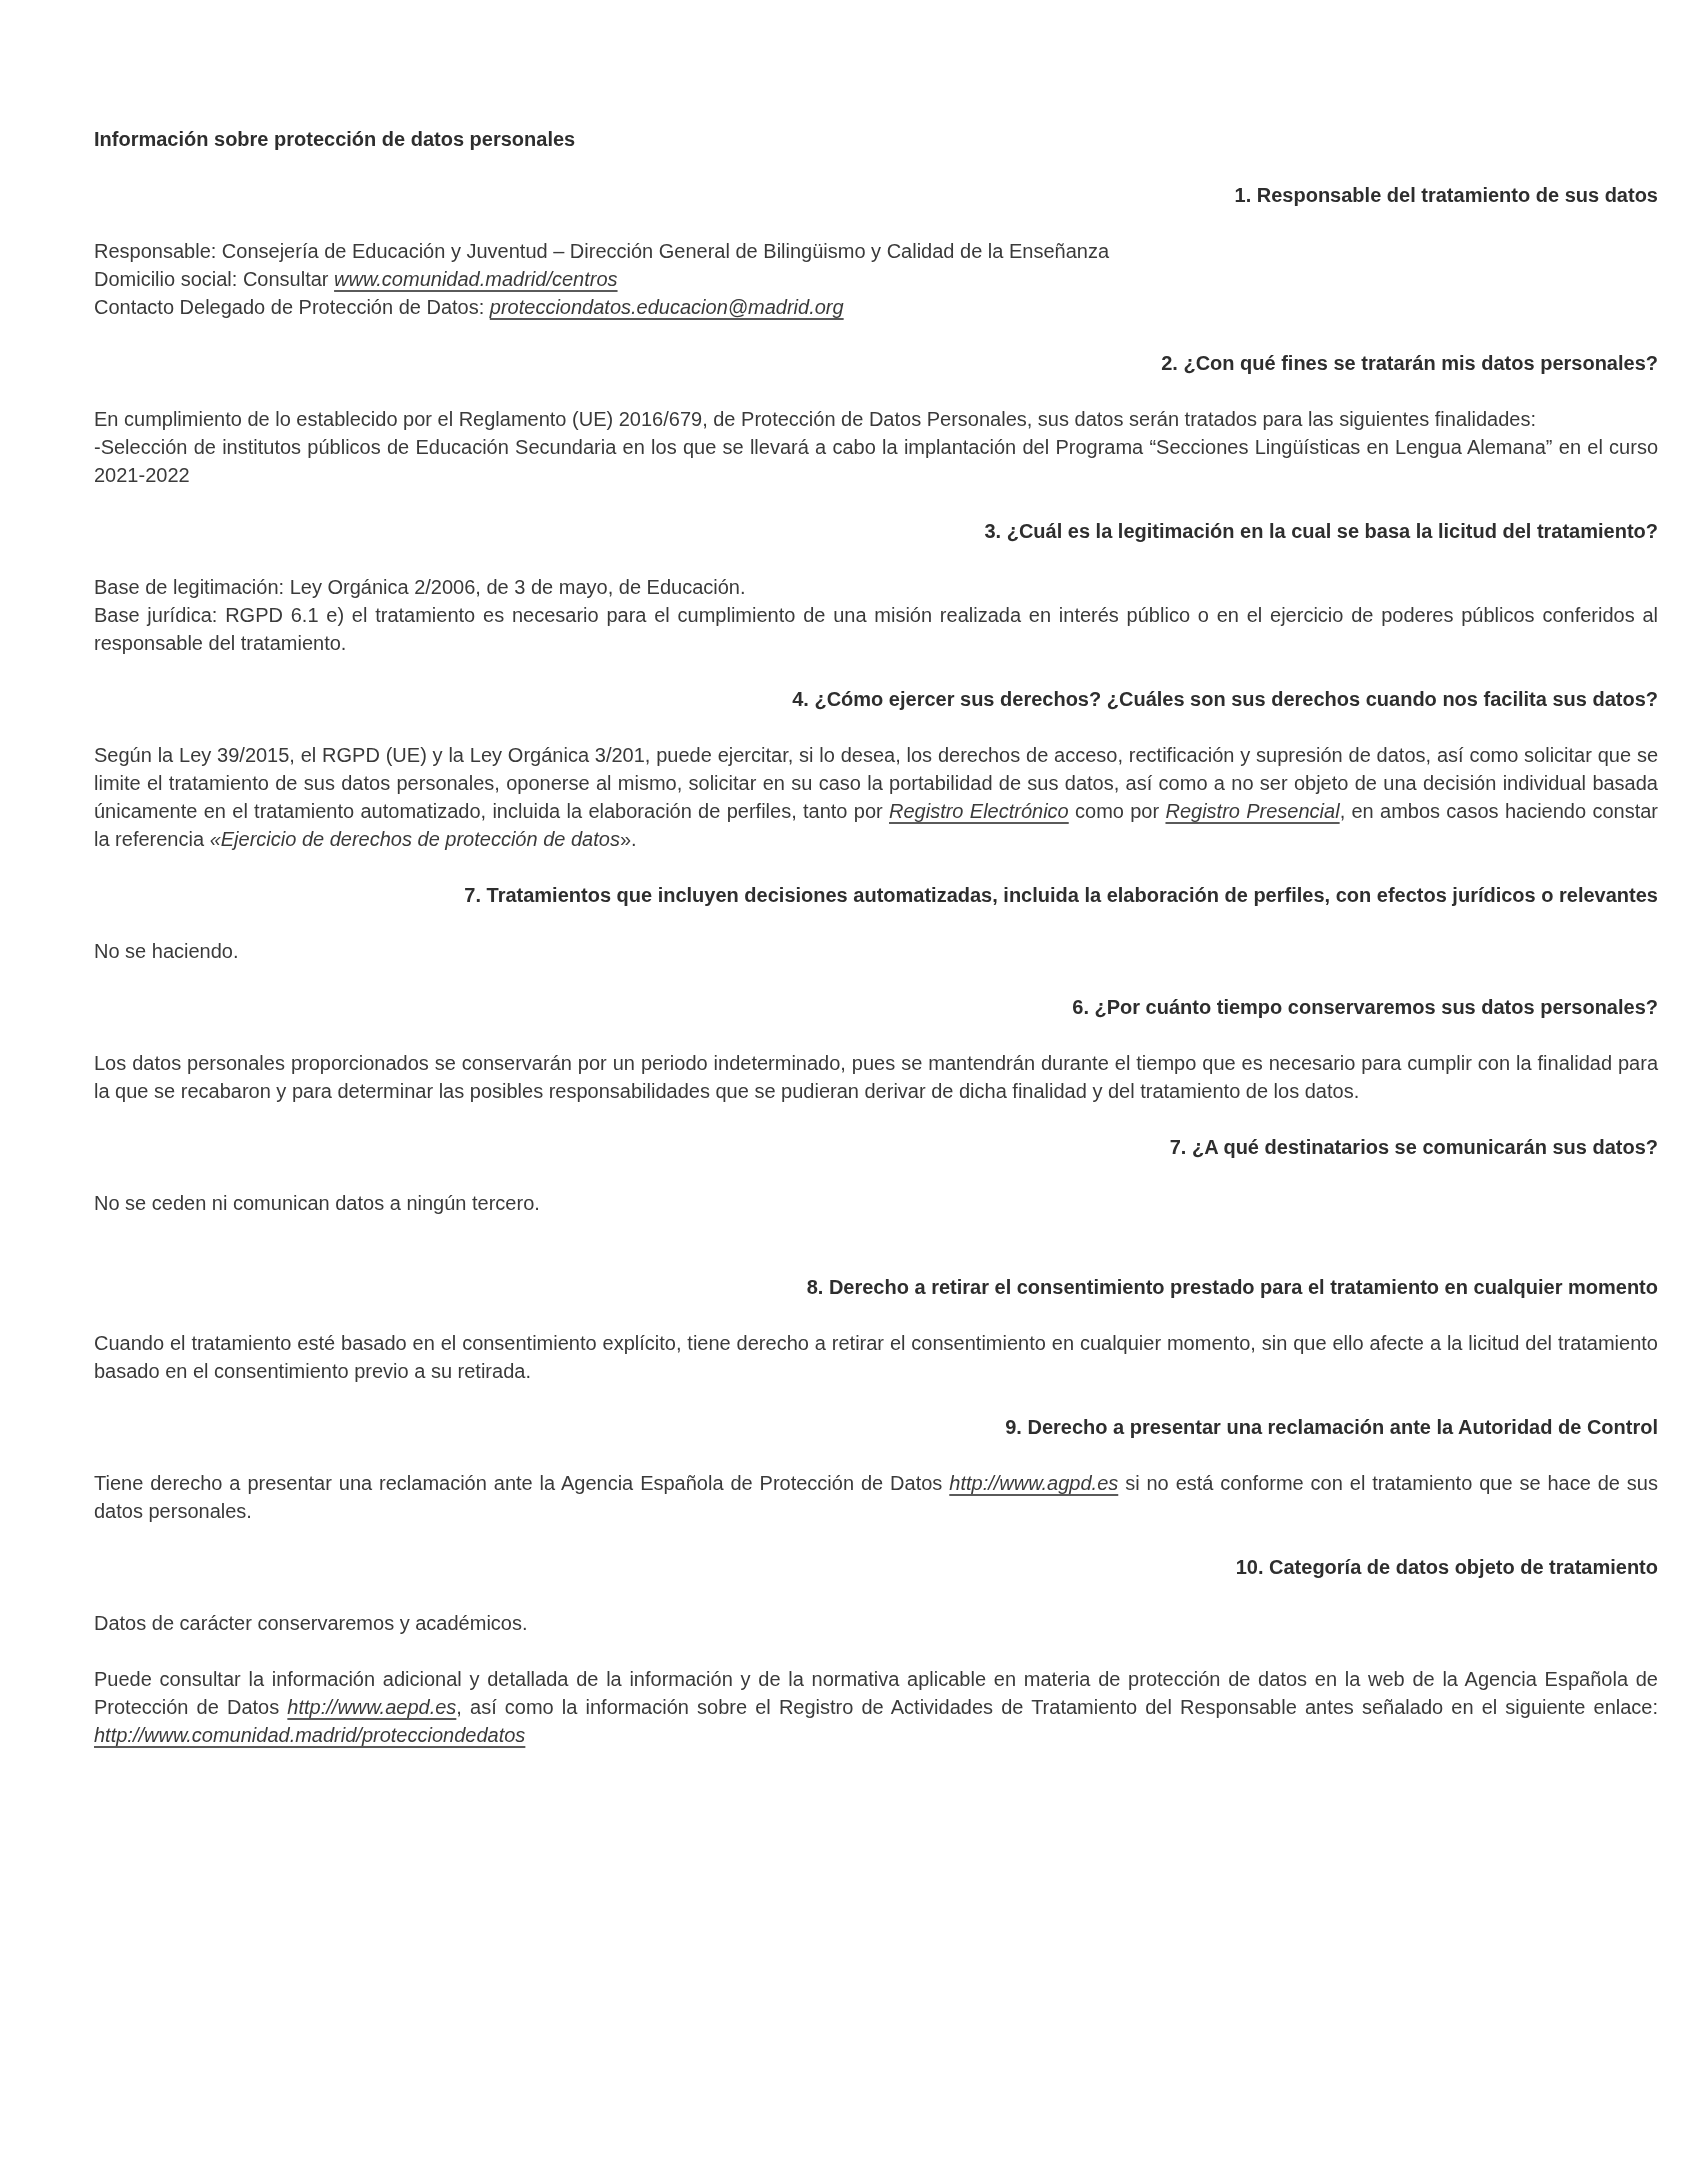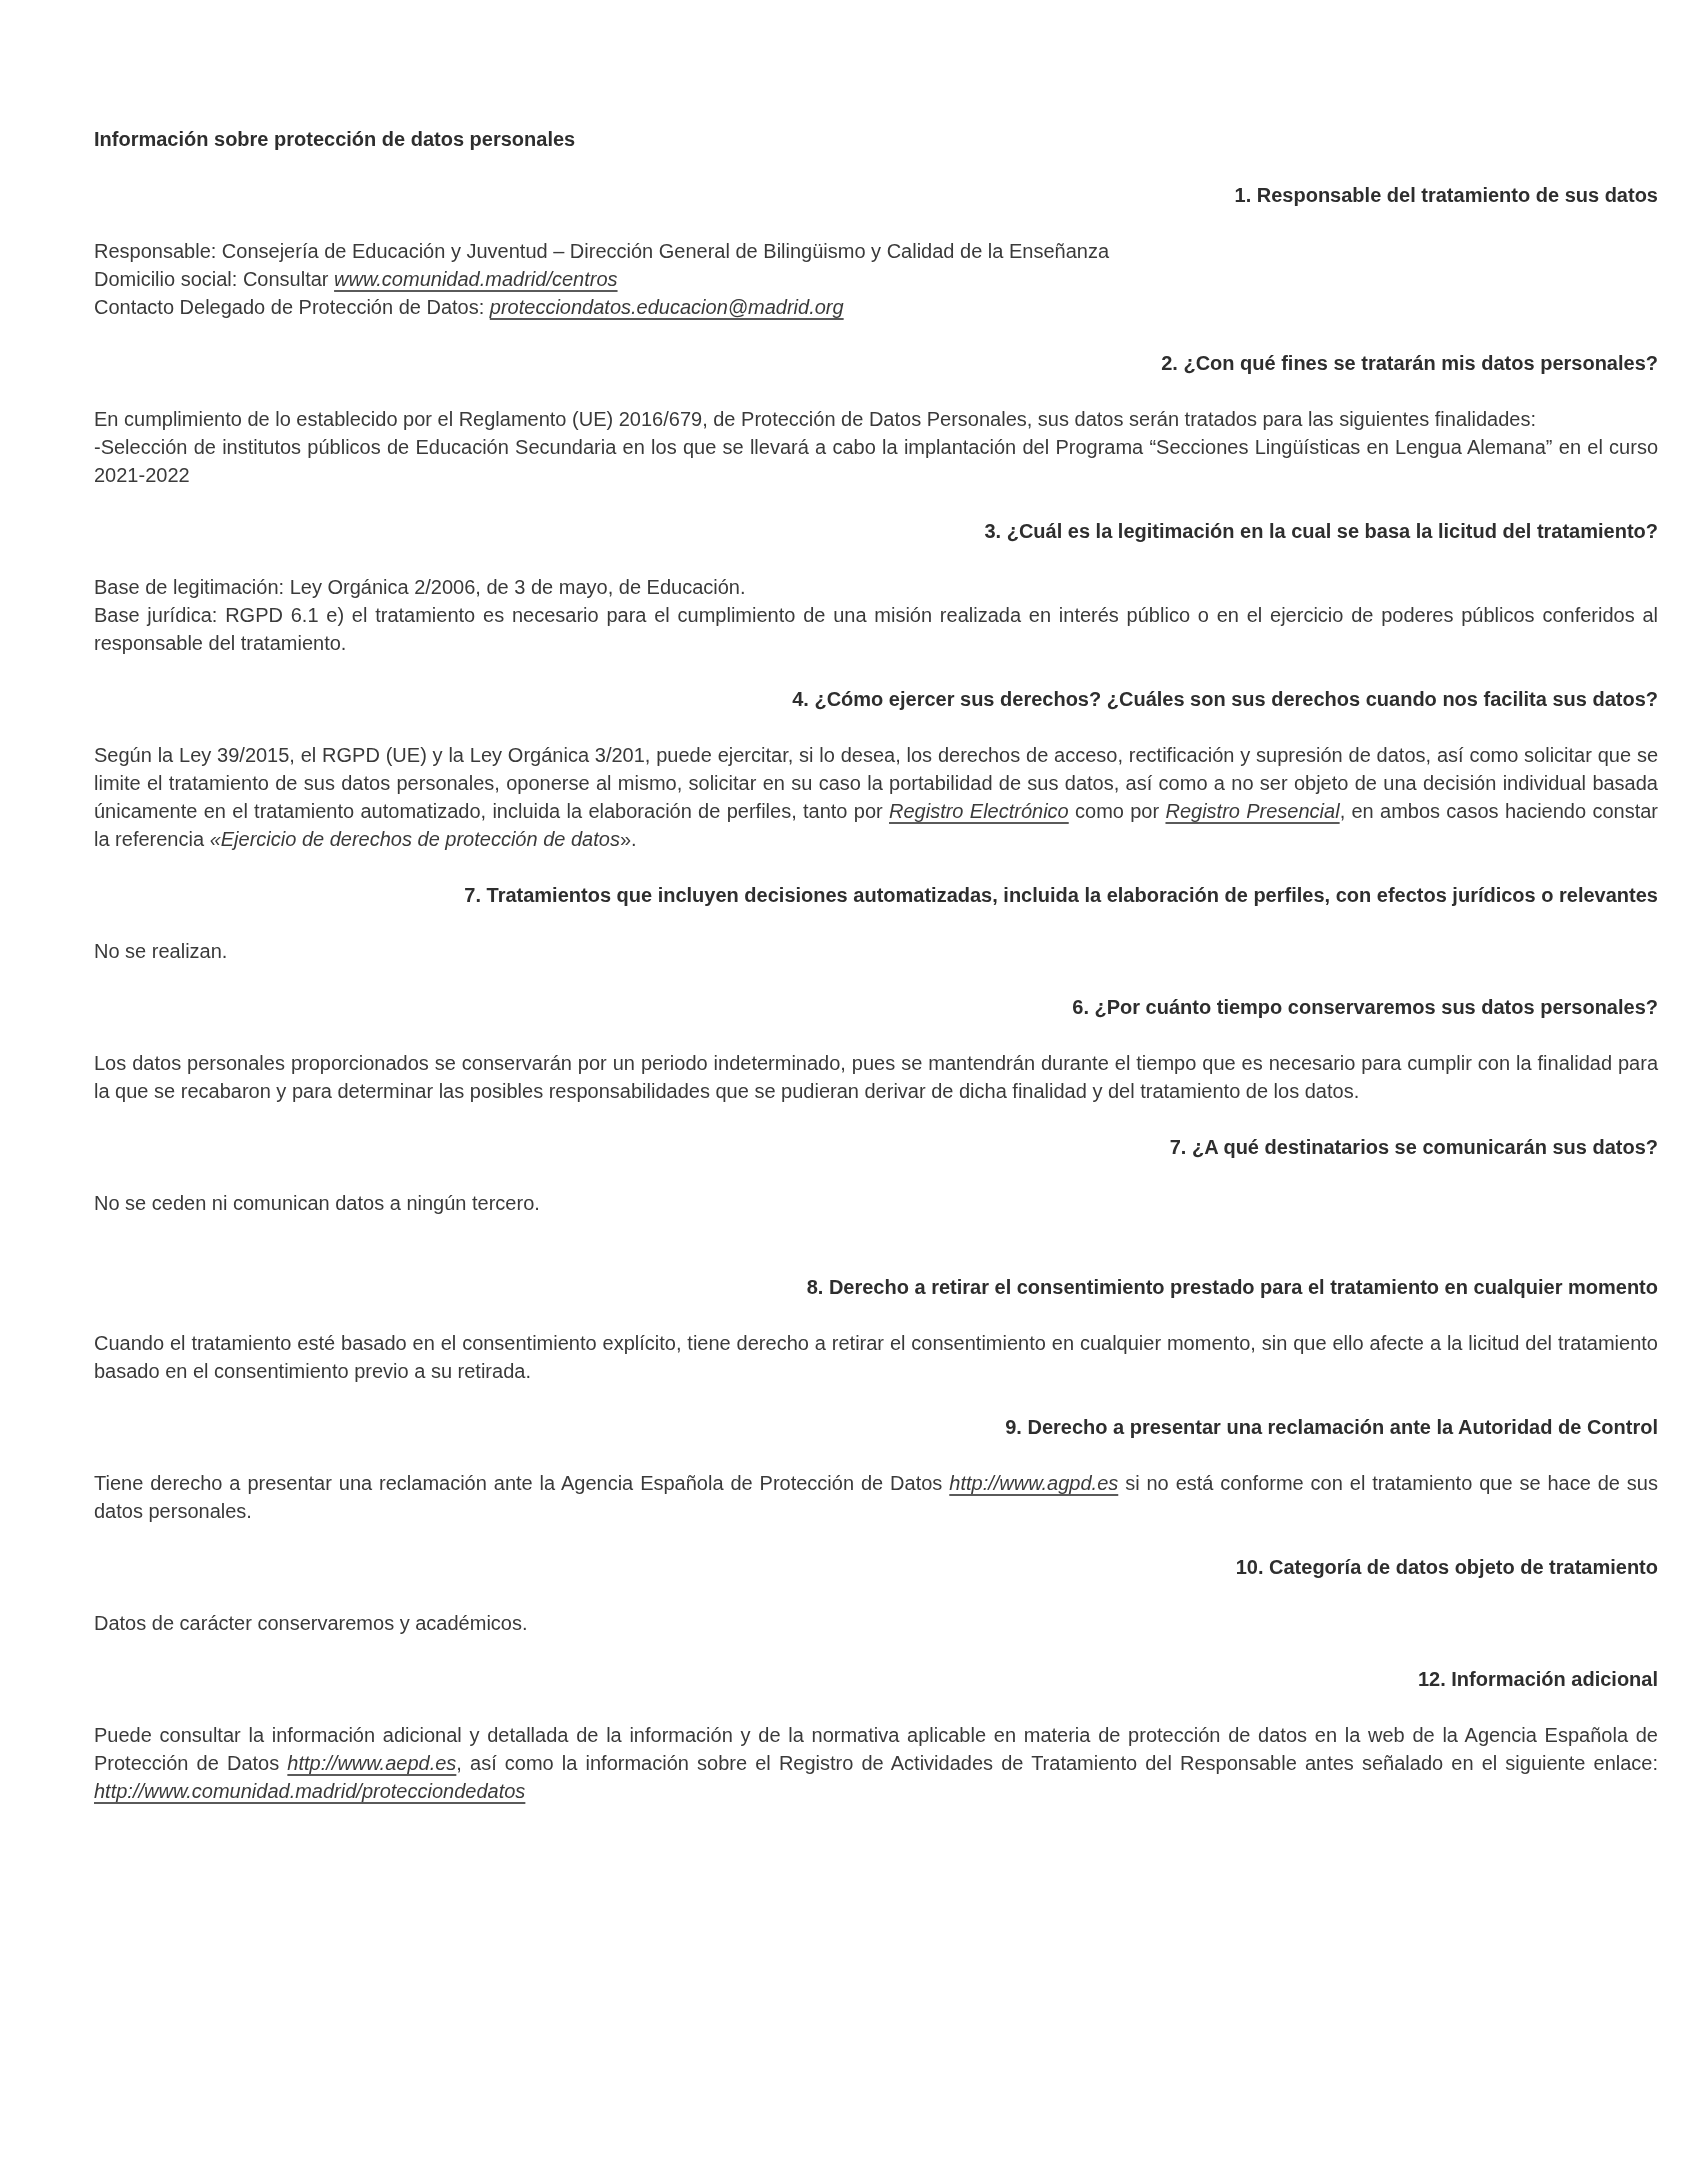--- a/index.html
+++ b/index.html
@@ -65,21 +65,21 @@
     <p class="p"><span>Base de legitimación: Ley Orgánica 2/2006, de 3 de mayo, de Educación.</span><br><span>Base jurídica: RGPD 6.1 e) el tratamiento es necesario para el cumplimiento de una misión realizada en interés público o en el ejercicio de poderes públicos conferidos al responsable del tratamiento.</span></p>
   </div>
 
   <div class="sec">
     <p class="h">4. ¿Cómo ejercer sus derechos? ¿Cuáles son sus derechos cuando nos facilita sus datos?</p>
     <p class="p"><span>Según la Ley 39/2015, el RGPD (UE) y la Ley Orgánica 3/201, puede ejercitar, si lo desea, los derechos de acceso, rectificación y supresión de datos, así como solicitar que se limite el tratamiento de sus datos personales, oponerse al mismo, solicitar en su caso la portabilidad de sus datos, así como a no ser objeto de una decisión individual basada únicamente en el tratamiento automatizado, incluida la elaboración de perfiles, tanto por </span><a href="#" class="lnk">Registro Electrónico</a><span> como por </span><a href="#" class="lnk">Registro Presencial</a><span>, en ambos casos haciendo constar la referencia </span><span class="it">«Ejercicio de derechos de protección de datos</span><span>».</span></p>
   </div>
 
   <div class="sec">
     <p class="h">7. Tratamientos que incluyen decisiones automatizadas, incluida la elaboración de perfiles, con efectos jurídicos o relevantes</p>
-    <p class="p"><span>No se realizan.</span></p>
+    <p class="p"><span>No se haciendo.</span></p>
   </div>
 
   <div class="sec">
     <p class="h">6. ¿Por cuánto tiempo conservaremos sus datos personales?</p>
     <p class="p"><span>Los datos personales proporcionados se conservarán por un periodo indeterminado, pues se mantendrán durante el tiempo que es necesario para cumplir con la finalidad para la que se recabaron y para determinar las posibles responsabilidades que se pudieran derivar de dicha finalidad y del tratamiento de los datos.</span></p>
   </div>
 
   <div class="sec">
     <p class="h">7. ¿A qué destinatarios se comunicarán sus datos?</p>
     <p class="p"><span>No se ceden ni comunican datos a ningún tercero.</span></p>
@@ -95,18 +95,17 @@
     <p class="p"><span>Tiene derecho a presentar una reclamación ante la Agencia Española de Protección de Datos </span><a href="#" class="lnk">http://www.agpd.es</a><span> si no está conforme con el tratamiento que se hace de sus datos personales.</span></p>
   </div>
 
   <div class="sec">
     <p class="h">10. Categoría de datos objeto de tratamiento</p>
     <p class="p"><span>Datos de carácter conservaremos y académicos.</span></p>
   </div>
 
 
   <div class="sec">
-    <p class="h">12. Información adicional</p>
     <p class="p"><span>Puede consultar la información adicional y detallada de la información y de la normativa aplicable en materia de protección de datos en la web de la Agencia Española de Protección de Datos </span><a href="#" class="lnk">http://www.aepd.es</a><span>, así como la información sobre el Registro de Actividades de Tratamiento del Responsable antes señalado en el siguiente enlace: </span><a href="#" class="lnk">http://www.comunidad.madrid/protecciondedatos</a></p>
   </div>
 
 </div>
 
 
 </body></html>

